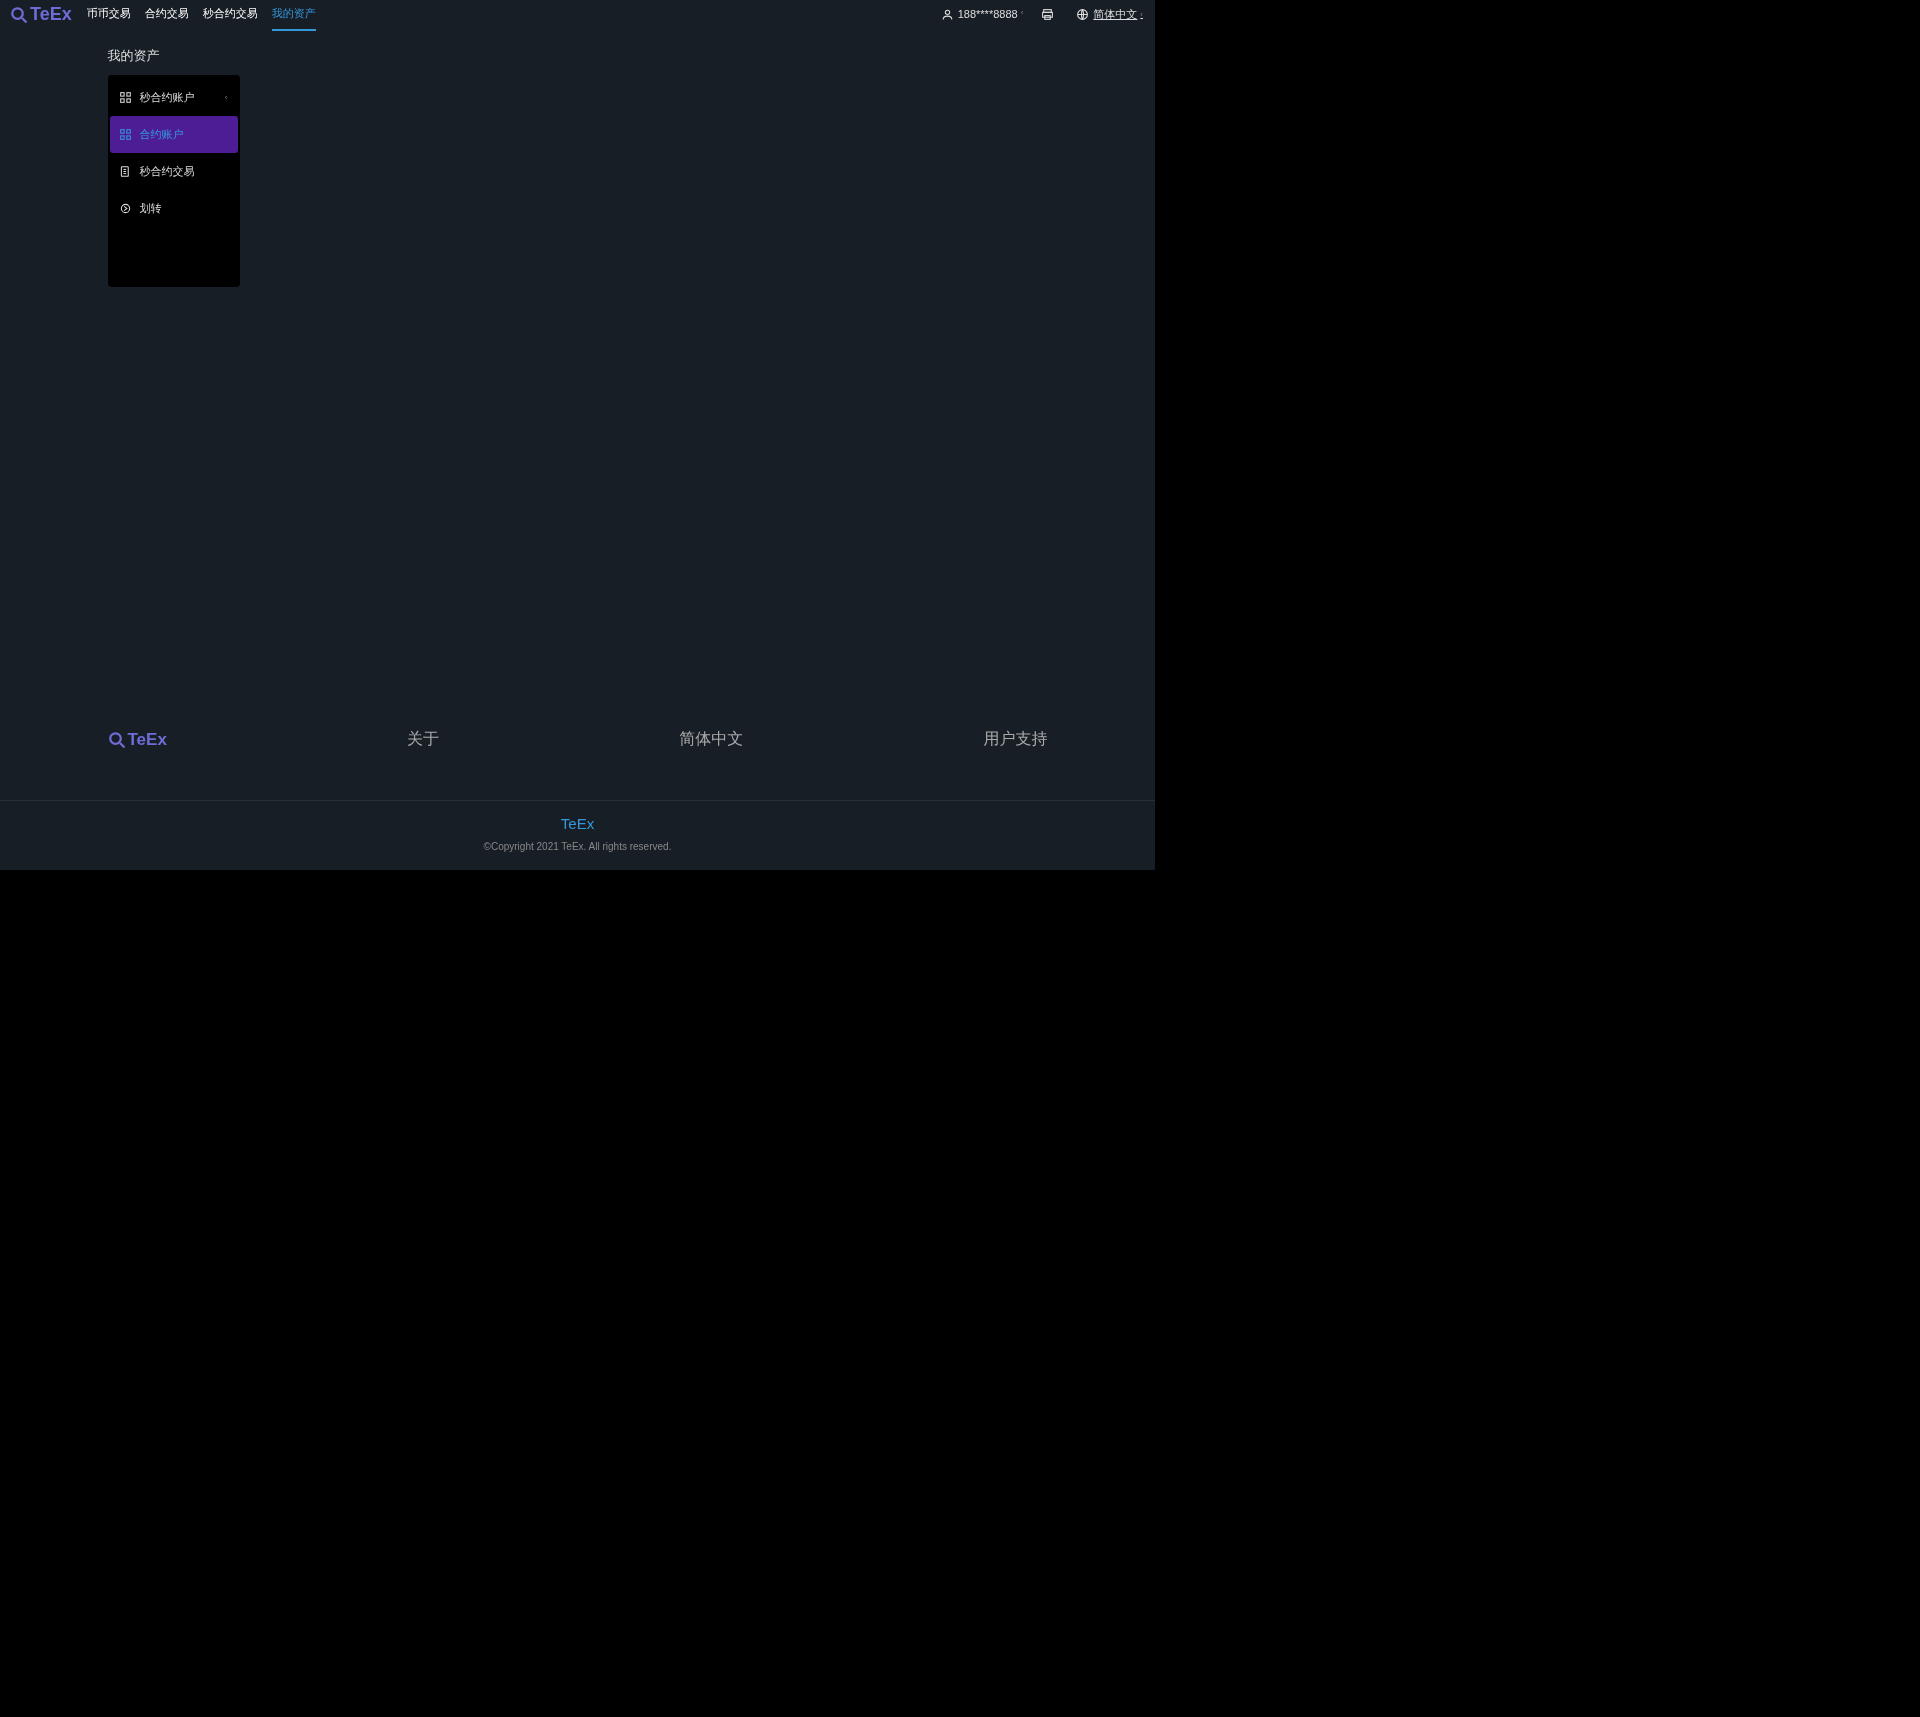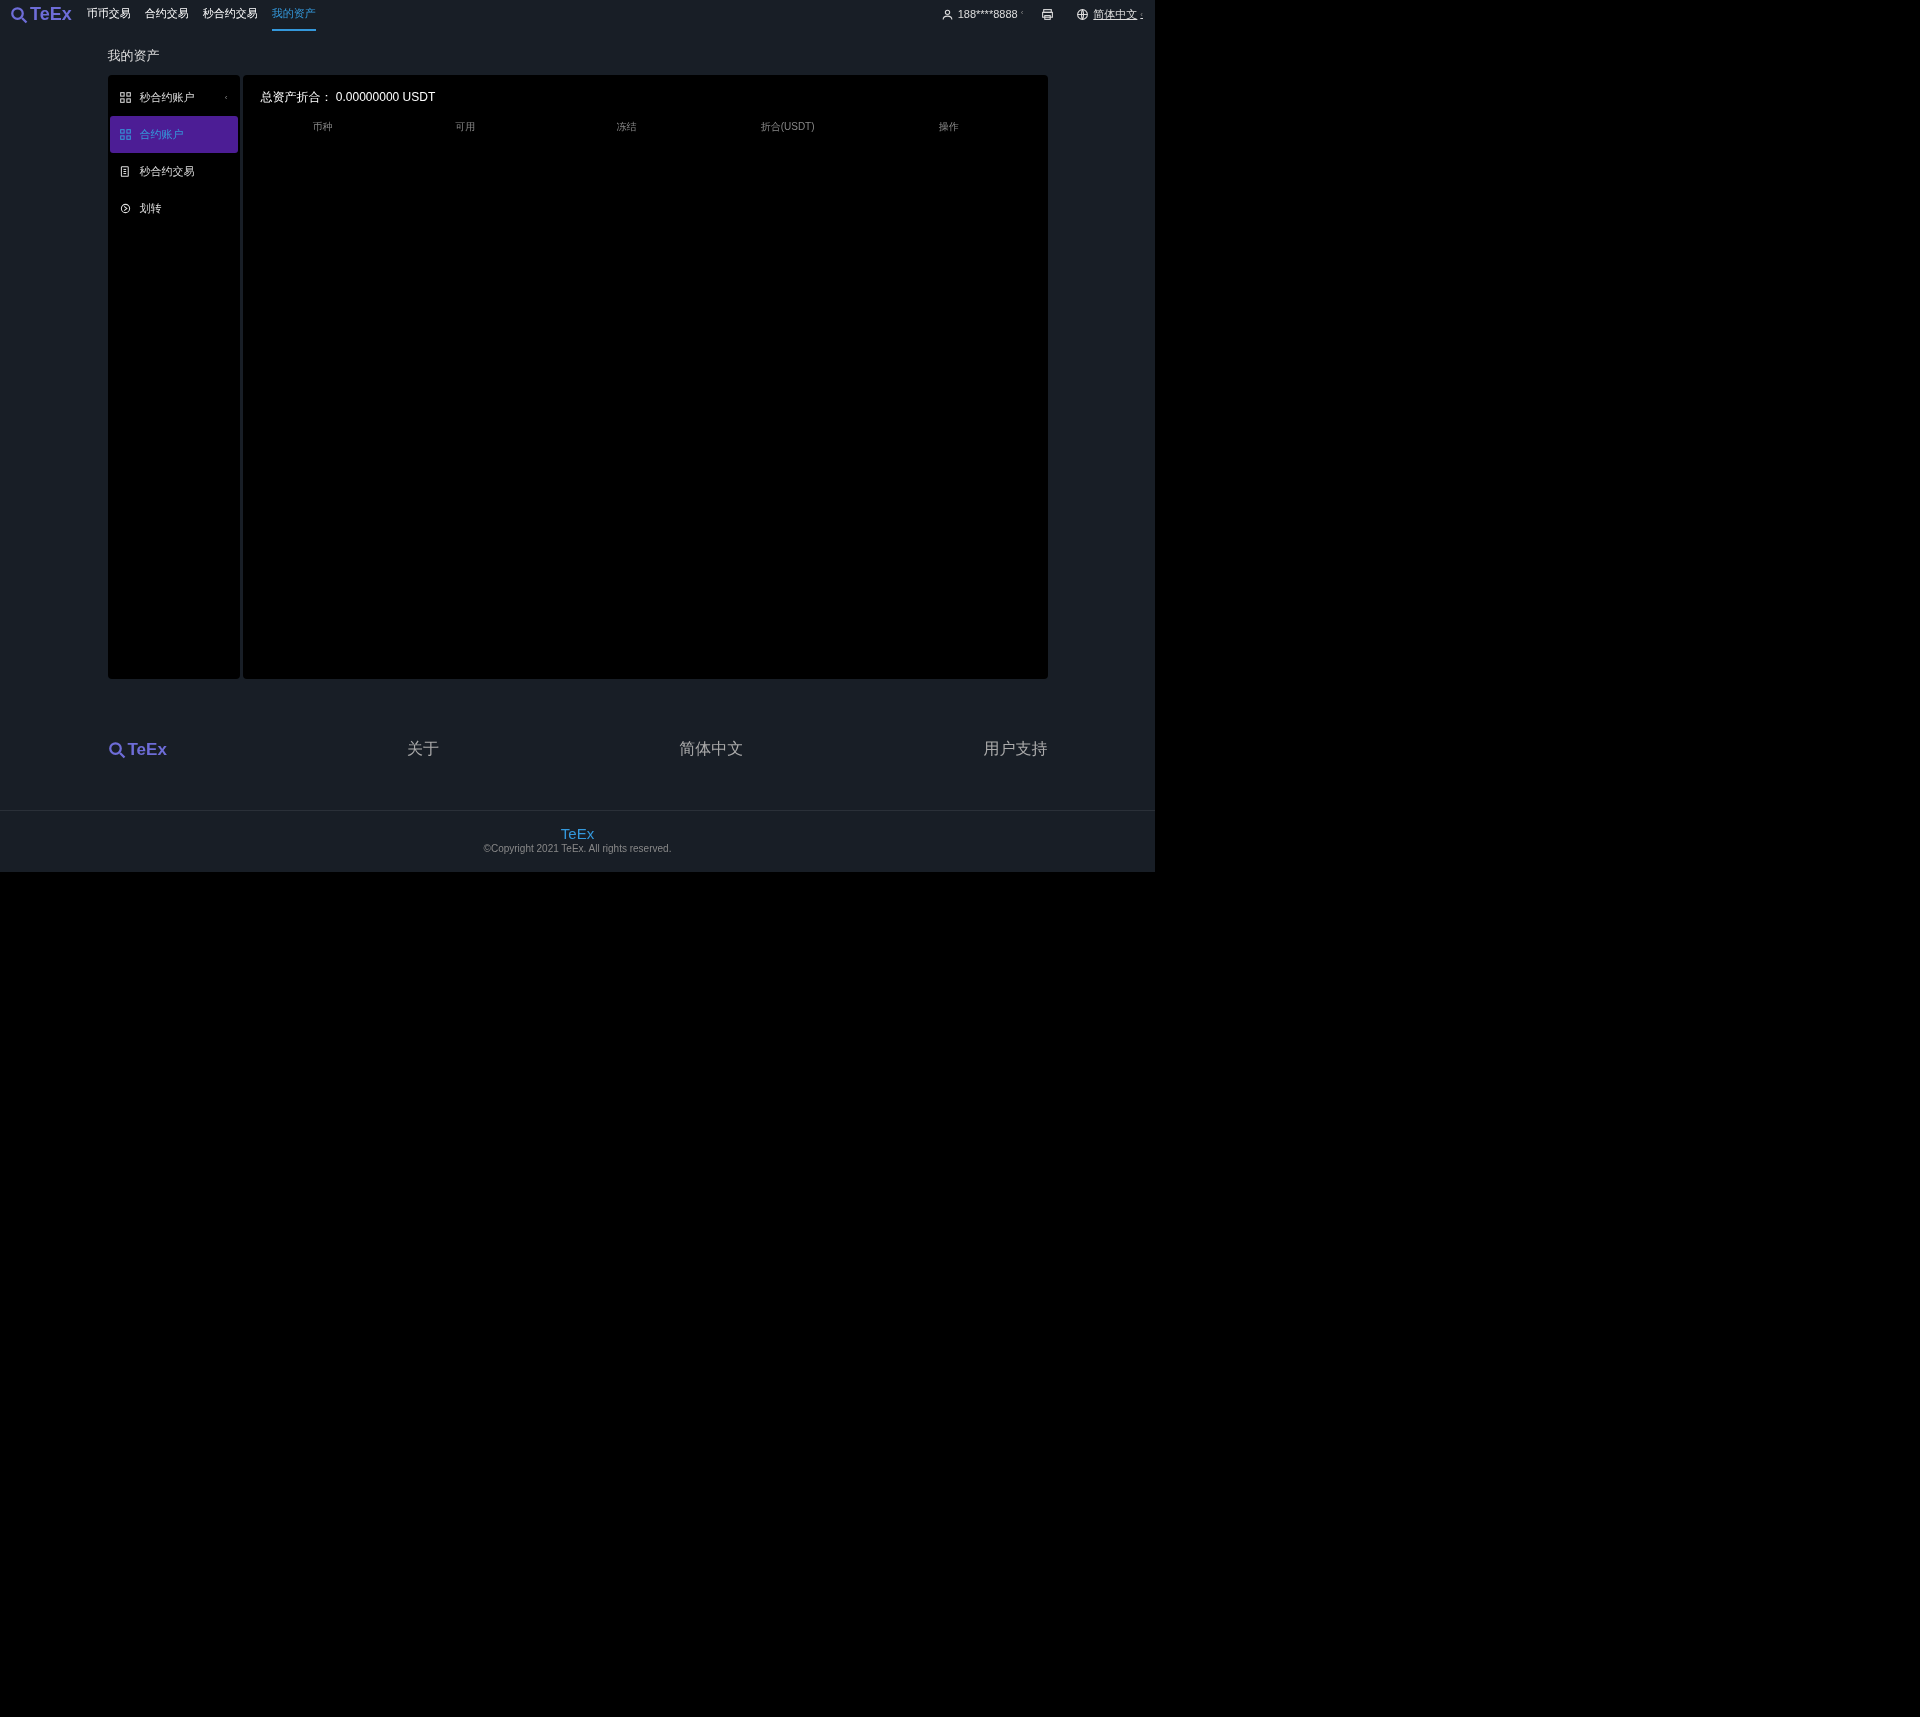--- a/index.html
+++ b/index.html
@@ -158,21 +158,21 @@
   cursor: pointer;
 }
 
 .footer-bottom {
   background: #181e26;
   border-top: 1px solid #2a3038;
   text-align: center;
   padding: 14px 0 18px 0;
 }
 .brand-name { color: #3498db; font-size: 15px; font-weight: 500; }
-.copyright { color: #888; font-size: 10px; margin-top: 1px; }
+.copyright { color: #888; font-size: 10px; margin-top: 9px; }
 
 .page-wrapper-bg { background: #181e26; }
 </style>
 </head>
 <body>
 
 <div class="header">
   <div class="logo">
     <svg class="logo-icon" viewBox="0 0 24 24" fill="none" stroke="#6e6dd8" stroke-width="3">
       <circle cx="10" cy="10" r="7"></circle>
@@ -257,33 +257,20 @@
           <span class="sidebar-icn">
             <svg viewBox="0 0 16 16" width="11" height="11" fill="none" stroke="#ddd" stroke-width="1.5">
               <circle cx="8" cy="8" r="6"></circle>
               <path d="M6 5l4 3-4 3"></path>
             </svg>
           </span>
           <span>划转</span>
         </div>
       </div>
 
-      <div class="main-panel">
-        <div class="total-assets">
-          <span>总资产折合：</span>
-          <span class="val">0.00000000 USDT</span>
-        </div>
-        <div class="table-head">
-          <div class="col-coin">币种</div>
-          <div class="col-avail">可用</div>
-          <div class="col-frozen">冻结</div>
-          <div class="col-conv">折合(USDT)</div>
-          <div class="col-op">操作</div>
-        </div>
-      </div>
     </div>
   </div>
 </div>
 
 <div class="footer-links">
   <div class="footer-logo">
     <svg class="logo-icon" viewBox="0 0 24 24" width="18" height="18" fill="none" stroke="#6e6dd8" stroke-width="3">
       <circle cx="10" cy="10" r="7"></circle>
       <line x1="16" y1="16" x2="22" y2="22"></line>
     </svg>

